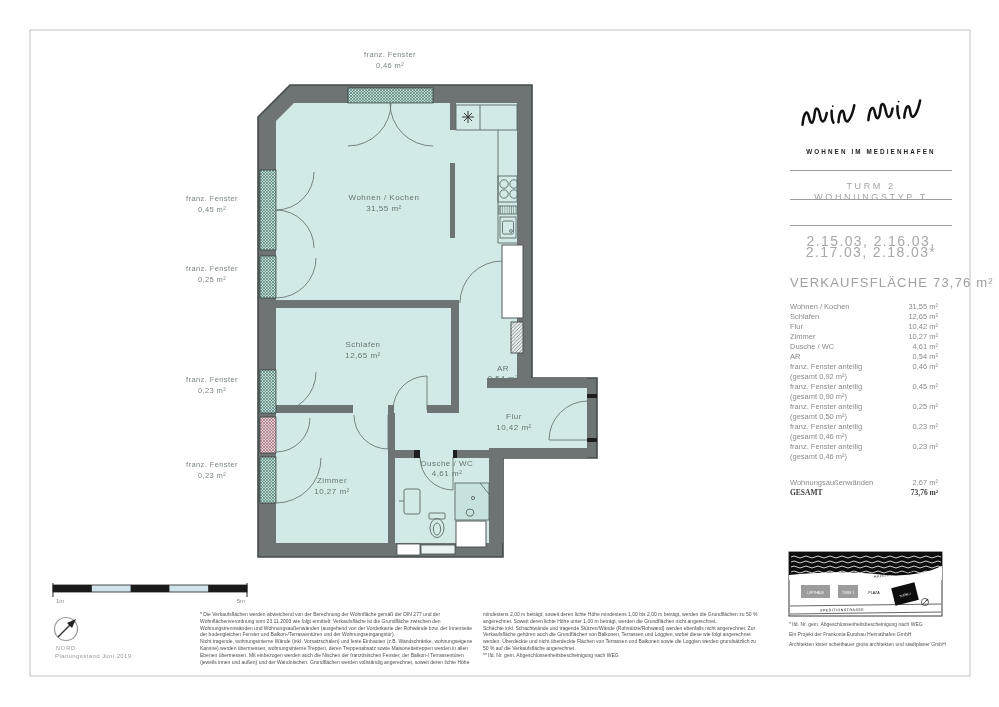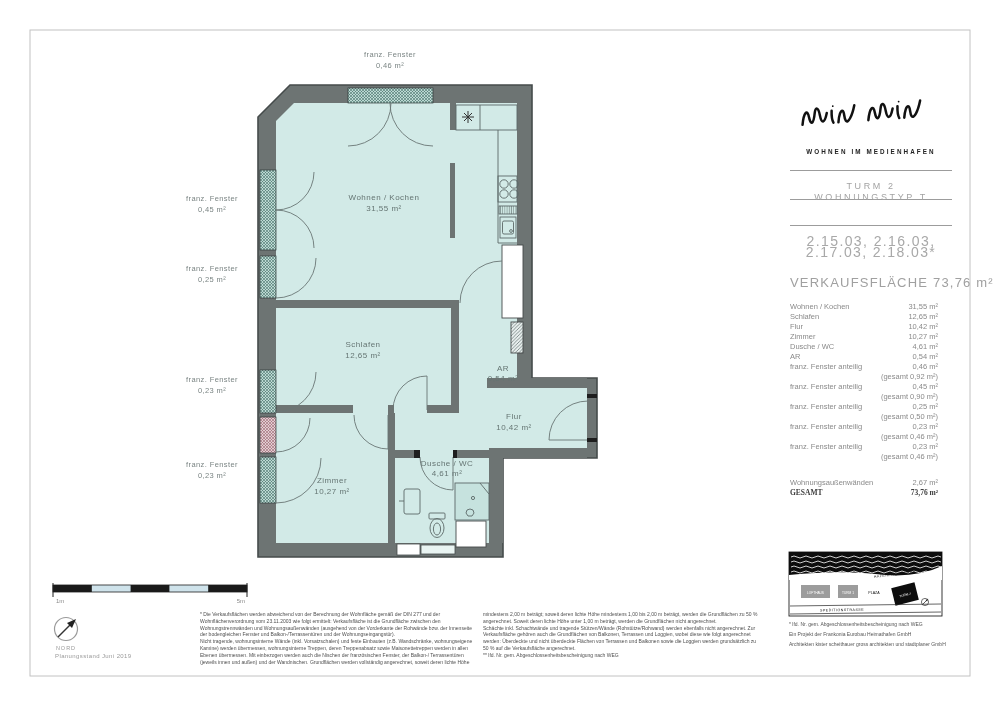--- a/index.html
+++ b/index.html
@@ -12,21 +12,21 @@
              font-size:9px;letter-spacing:2.6px;white-space:nowrap;}
   .tb-codes{position:absolute;left:790px;width:162px;text-align:center;color:#a8a8a8;
             font-size:14px;letter-spacing:1.4px;white-space:nowrap;}
   .tb-sales{position:absolute;left:790px;width:172px;color:#a0a0a0;font-size:13px;
             letter-spacing:1.2px;white-space:nowrap;}
   .tagline{position:absolute;left:790px;width:162px;text-align:center;color:#222;
            font-size:6.3px;letter-spacing:2.1px;font-weight:600;white-space:nowrap;}
   
   .panel-table{position:absolute;left:790px;top:302px;width:148px;color:#8a8a8a;font-size:7.5px;}
   .trow{display:flex;justify-content:space-between;line-height:10px;white-space:nowrap;}
-  .tsub{line-height:10px;white-space:nowrap;text-align:right;}
+  .tsub{line-height:10px;white-space:nowrap;}
   .tgap{height:16px;}
   .trow.bold{color:#3d3d3d;font-weight:bold;font-family:Liberation Serif, serif;}
   
   .fineprint{position:absolute;top:611px;font-size:5px;line-height:6.8px;color:#4f4f4f;}
   .fineprint p{margin:0 0 0 0;}
   .fp-left{left:200px;width:276px;}
   .fp-right{left:483px;width:278px;}
   .fp-note{margin-top:7px;}
   
   .footnotes{position:absolute;left:789px;top:621px;width:158px;font-size:5px;

